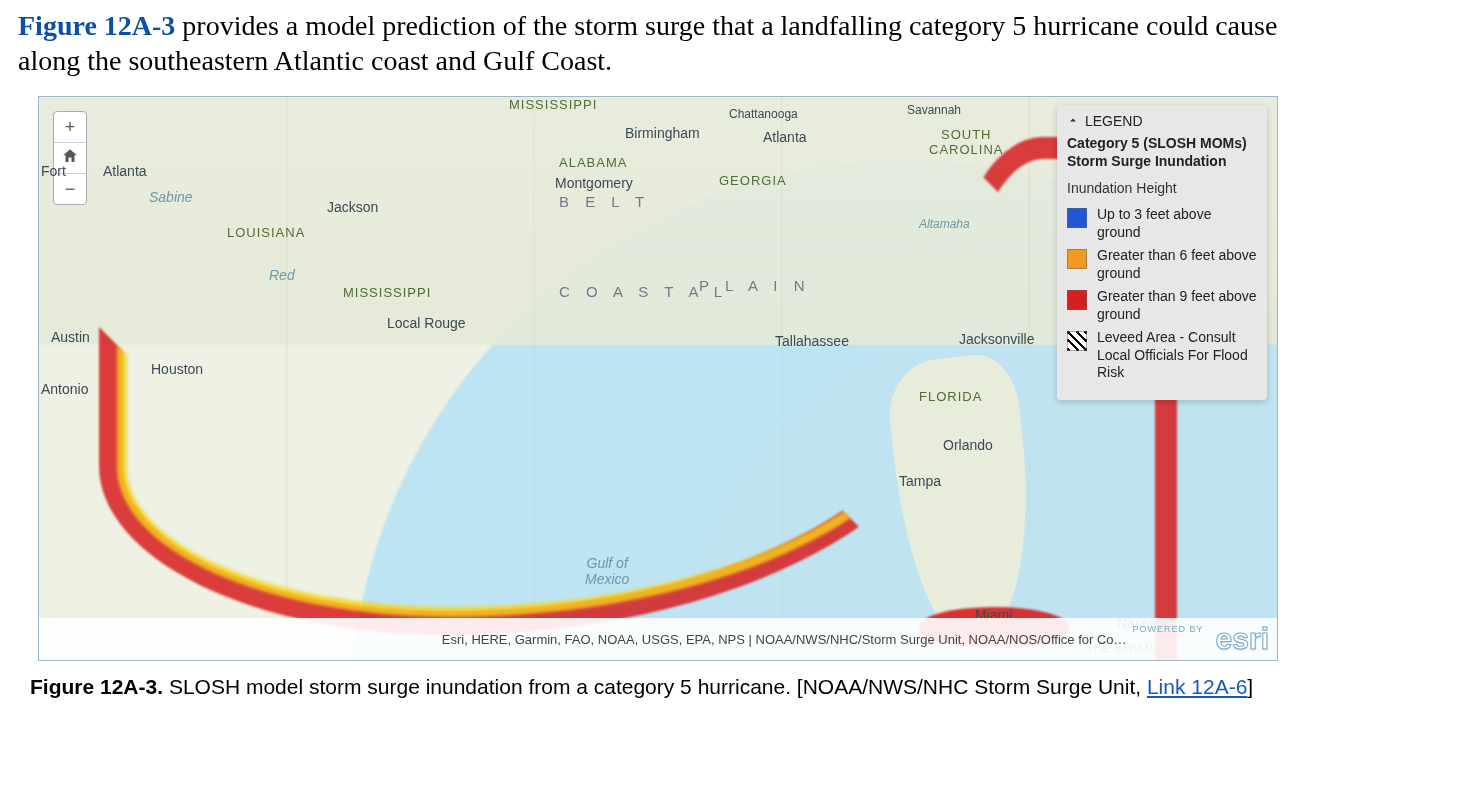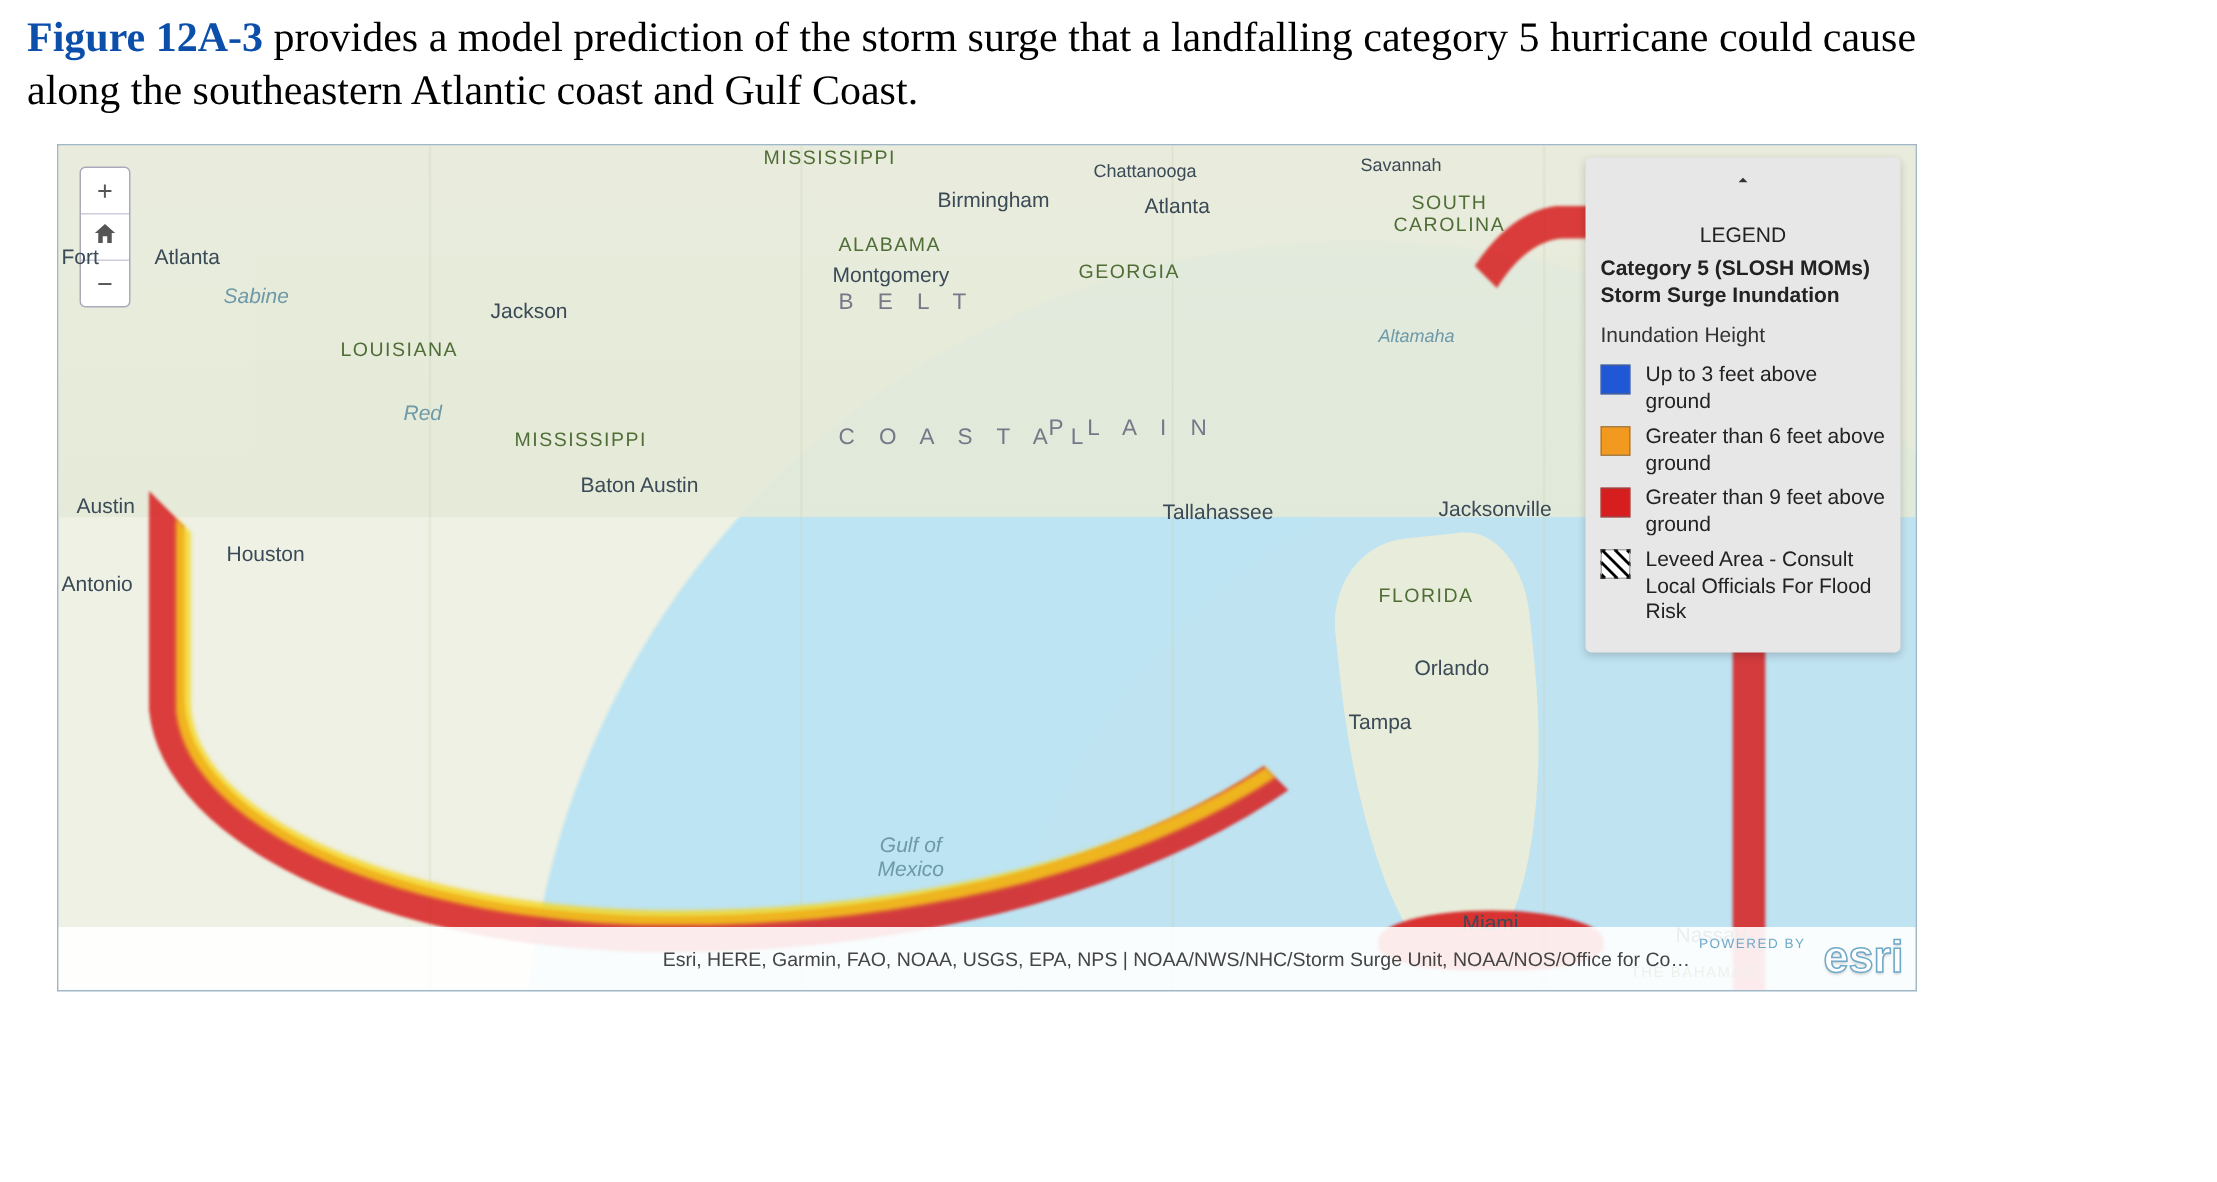--- a/index.html
+++ b/index.html
@@ -146,24 +146,23 @@
     right: 10px; top: 8px;
     width: 210px;
     background: #e7e7e7;
     border-radius: 4px;
     box-shadow: 0 2px 6px rgba(0,0,0,0.18);
     font-family: "Helvetica Neue", Arial, sans-serif;
     font-size: 14px;
     color:#222;
   }
   .legend .hdr {
-    display:flex; align-items:center; gap:19px;
+    display:flex; align-items:center; gap:6px;
     padding: 8px 10px 6px 10px;
     font-weight: 400;
-    flex-direction: column;
   }
   .legend .hdr svg { width:12px; height:12px; fill:#333;}
   .legend .title2 {
     padding: 0 10px 4px 10px;
     font-weight: 700;
     line-height: 1.25;
   }
   .legend .subhead {
     padding: 6px 10px 4px 10px;
     color:#333;
@@ -241,21 +240,21 @@
     <span class="map-label water" style="left:110px; top:92px;">Sabine</span>
     <span class="map-label" style="left:12px; top:232px;">Austin</span>
     <span class="map-label" style="left:2px;  top:284px;">Antonio</span>
     <span class="map-label" style="left:112px;top:264px;">Houston</span>
 
     <span class="map-label state" style="left:188px; top:128px;">LOUISIANA</span>
     <span class="map-label" style="left:288px; top:102px;">Jackson</span>
     <span class="map-label water" style="left:230px; top:170px;">Red</span>
     <span class="map-label state" style="left:304px; top:188px;">MISSISSIPPI</span>
     <span class="map-label state" style="left:470px; top:0px;">MISSISSIPPI</span>
-    <span class="map-label" style="left:348px; top:218px;">Baton Austin</span>
+    <span class="map-label" style="left:348px; top:218px;">Local Rouge</span>
     <span class="map-label state" style="left:520px; top:58px;">ALABAMA</span>
     <span class="map-label" style="left:586px; top:28px;">Birmingham</span>
     <span class="map-label" style="left:516px; top:78px;">Montgomery</span>
     <span class="map-label big" style="left:520px; top:96px;">B  E  L  T</span>
     <span class="map-label big" style="left:520px; top:186px;">C O A S T A L</span>
     <span class="map-label big" style="left:660px; top:180px;">P  L  A  I  N</span>
     <span class="map-label" style="left:724px; top:32px;">Atlanta</span>
     <span class="map-label" style="left:690px; top:10px; font-size:12px;">Chattanooga</span>
     <span class="map-label" style="left:868px; top:6px; font-size:12px;">Savannah</span>
     <span class="map-label state" style="left:680px; top:76px;">GEORGIA</span>
@@ -304,14 +303,17 @@
       </ul>
     </div>
 
     <div class="attrib">
       <span>Esri, HERE, Garmin, FAO, NOAA, USGS, EPA, NPS | NOAA/NWS/NHC/Storm Surge Unit, NOAA/NOS/Office for Co…</span>
       <span class="powered">POWERED BY</span>
       <span class="esri">esri</span>
     </div>
   </div>
 
+  <p class="caption">
+    <span class="cap-lead">Figure 12A-3.</span><span> SLOSH model storm surge inundation from a category 5 hurricane. [NOAA/NWS/NHC Storm Surge Unit, </span><a href="#">Link 12A-6</a><span>]</span>
+  </p>
 
 </div>
 
 </body></html>

